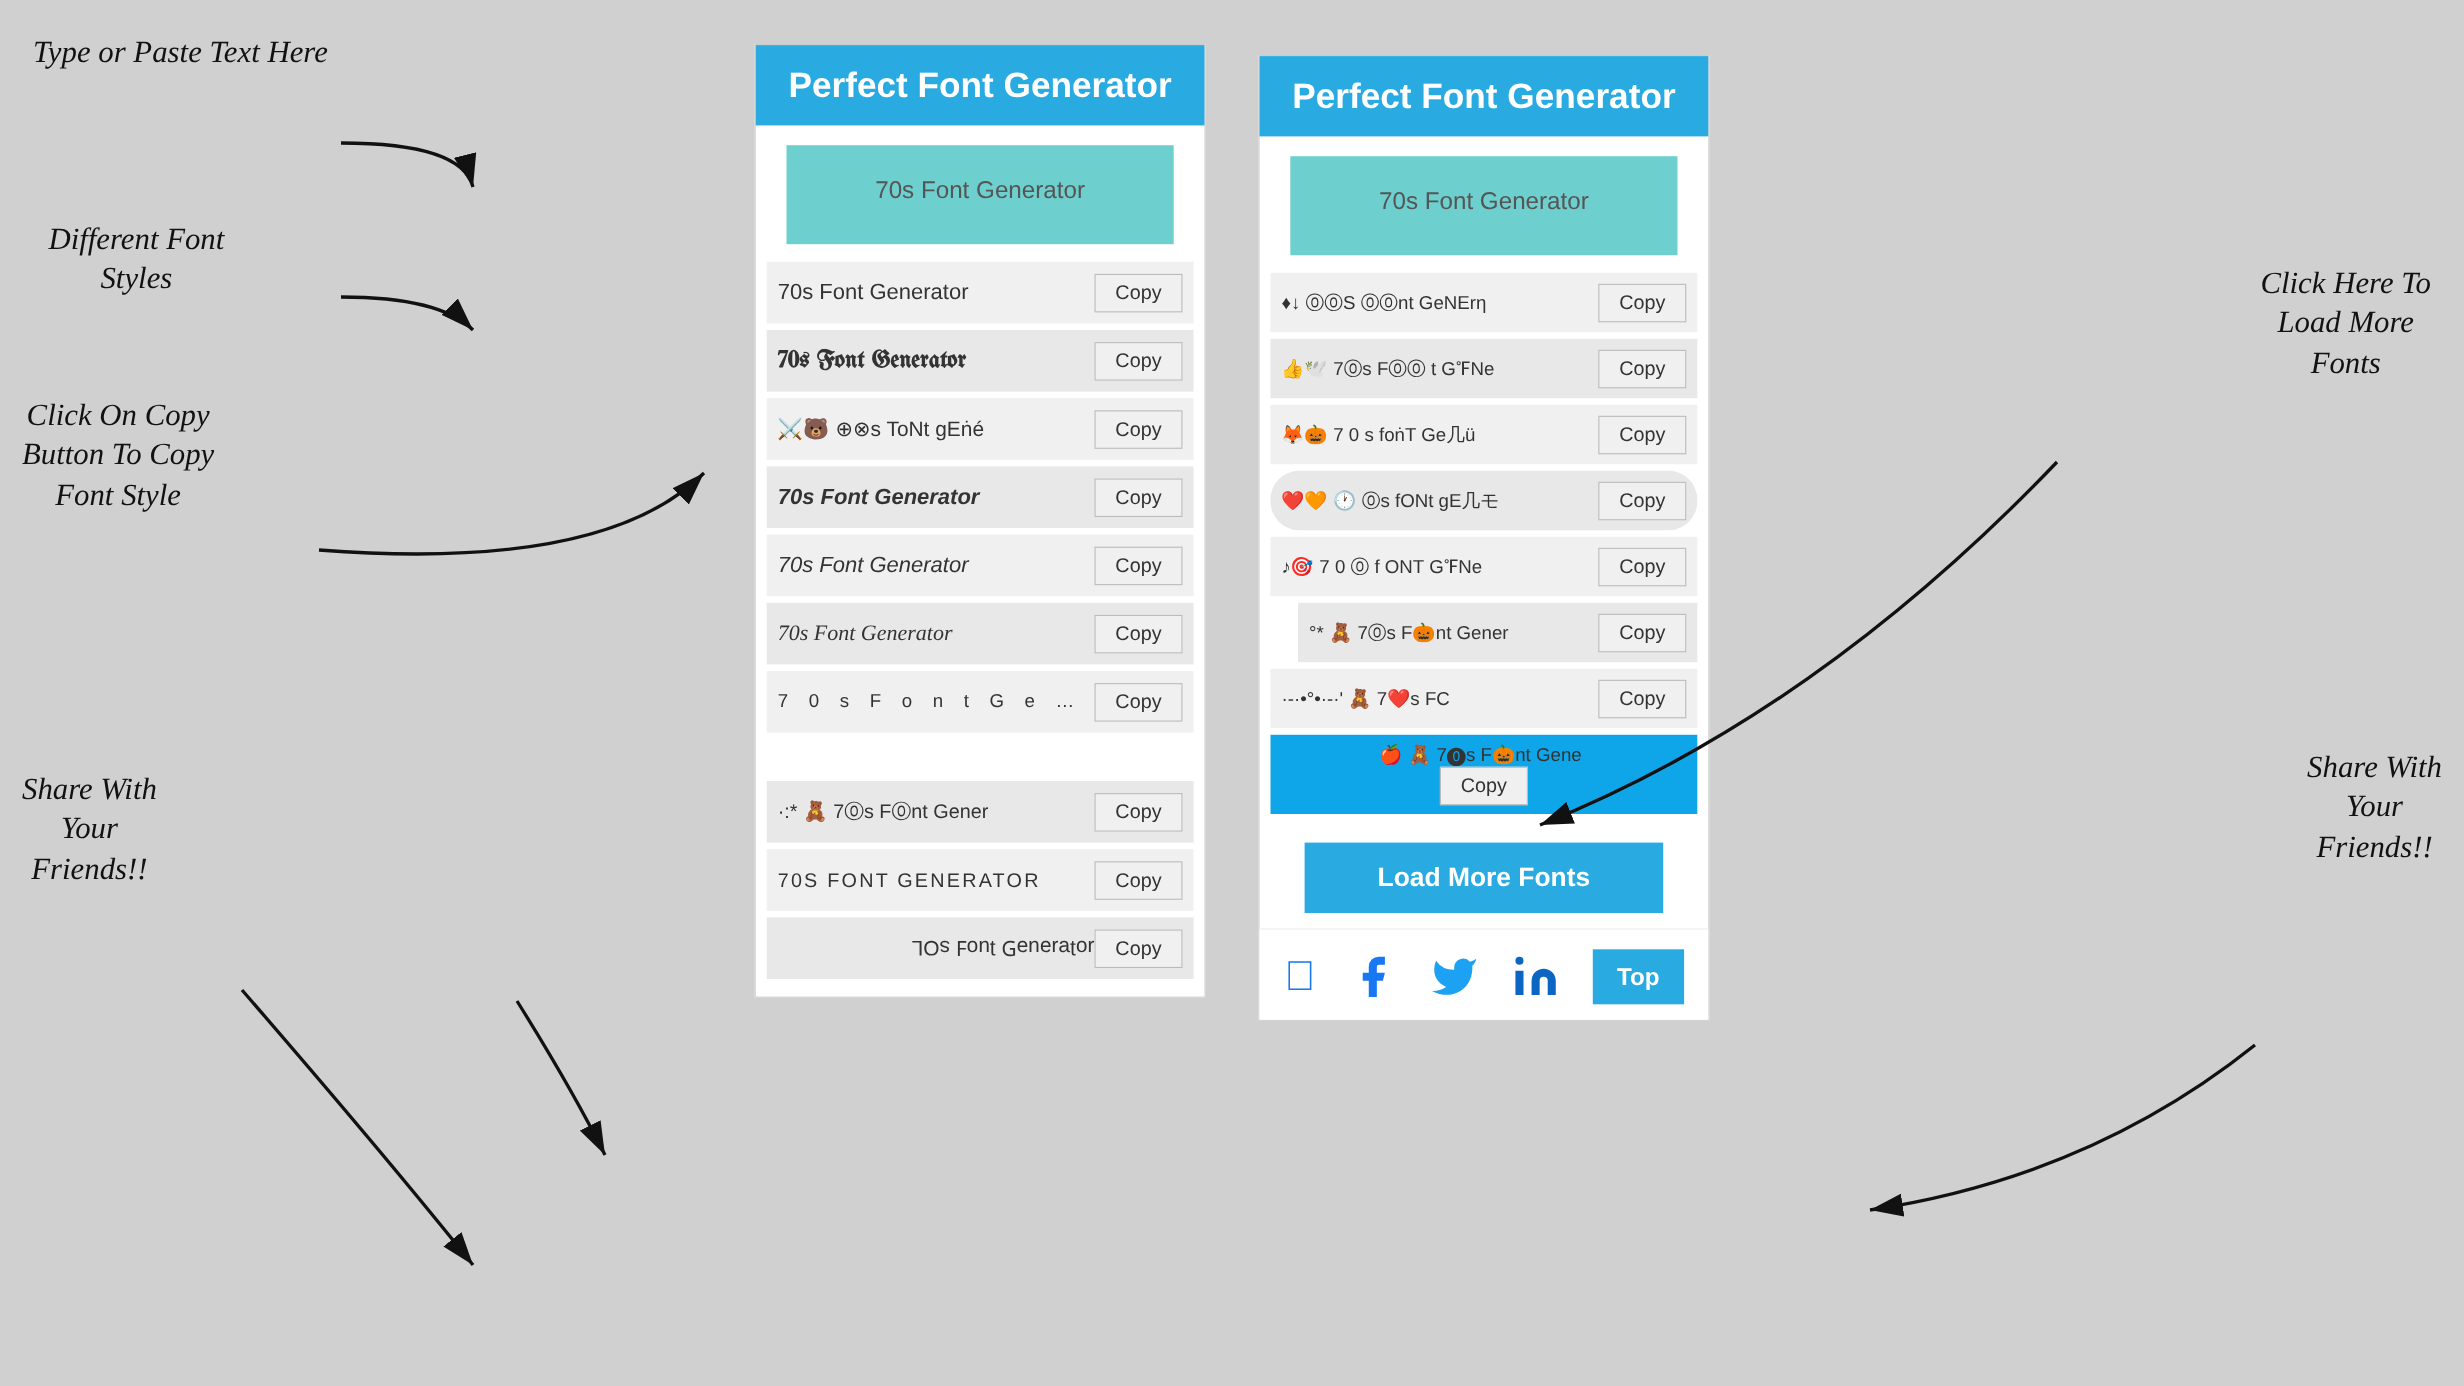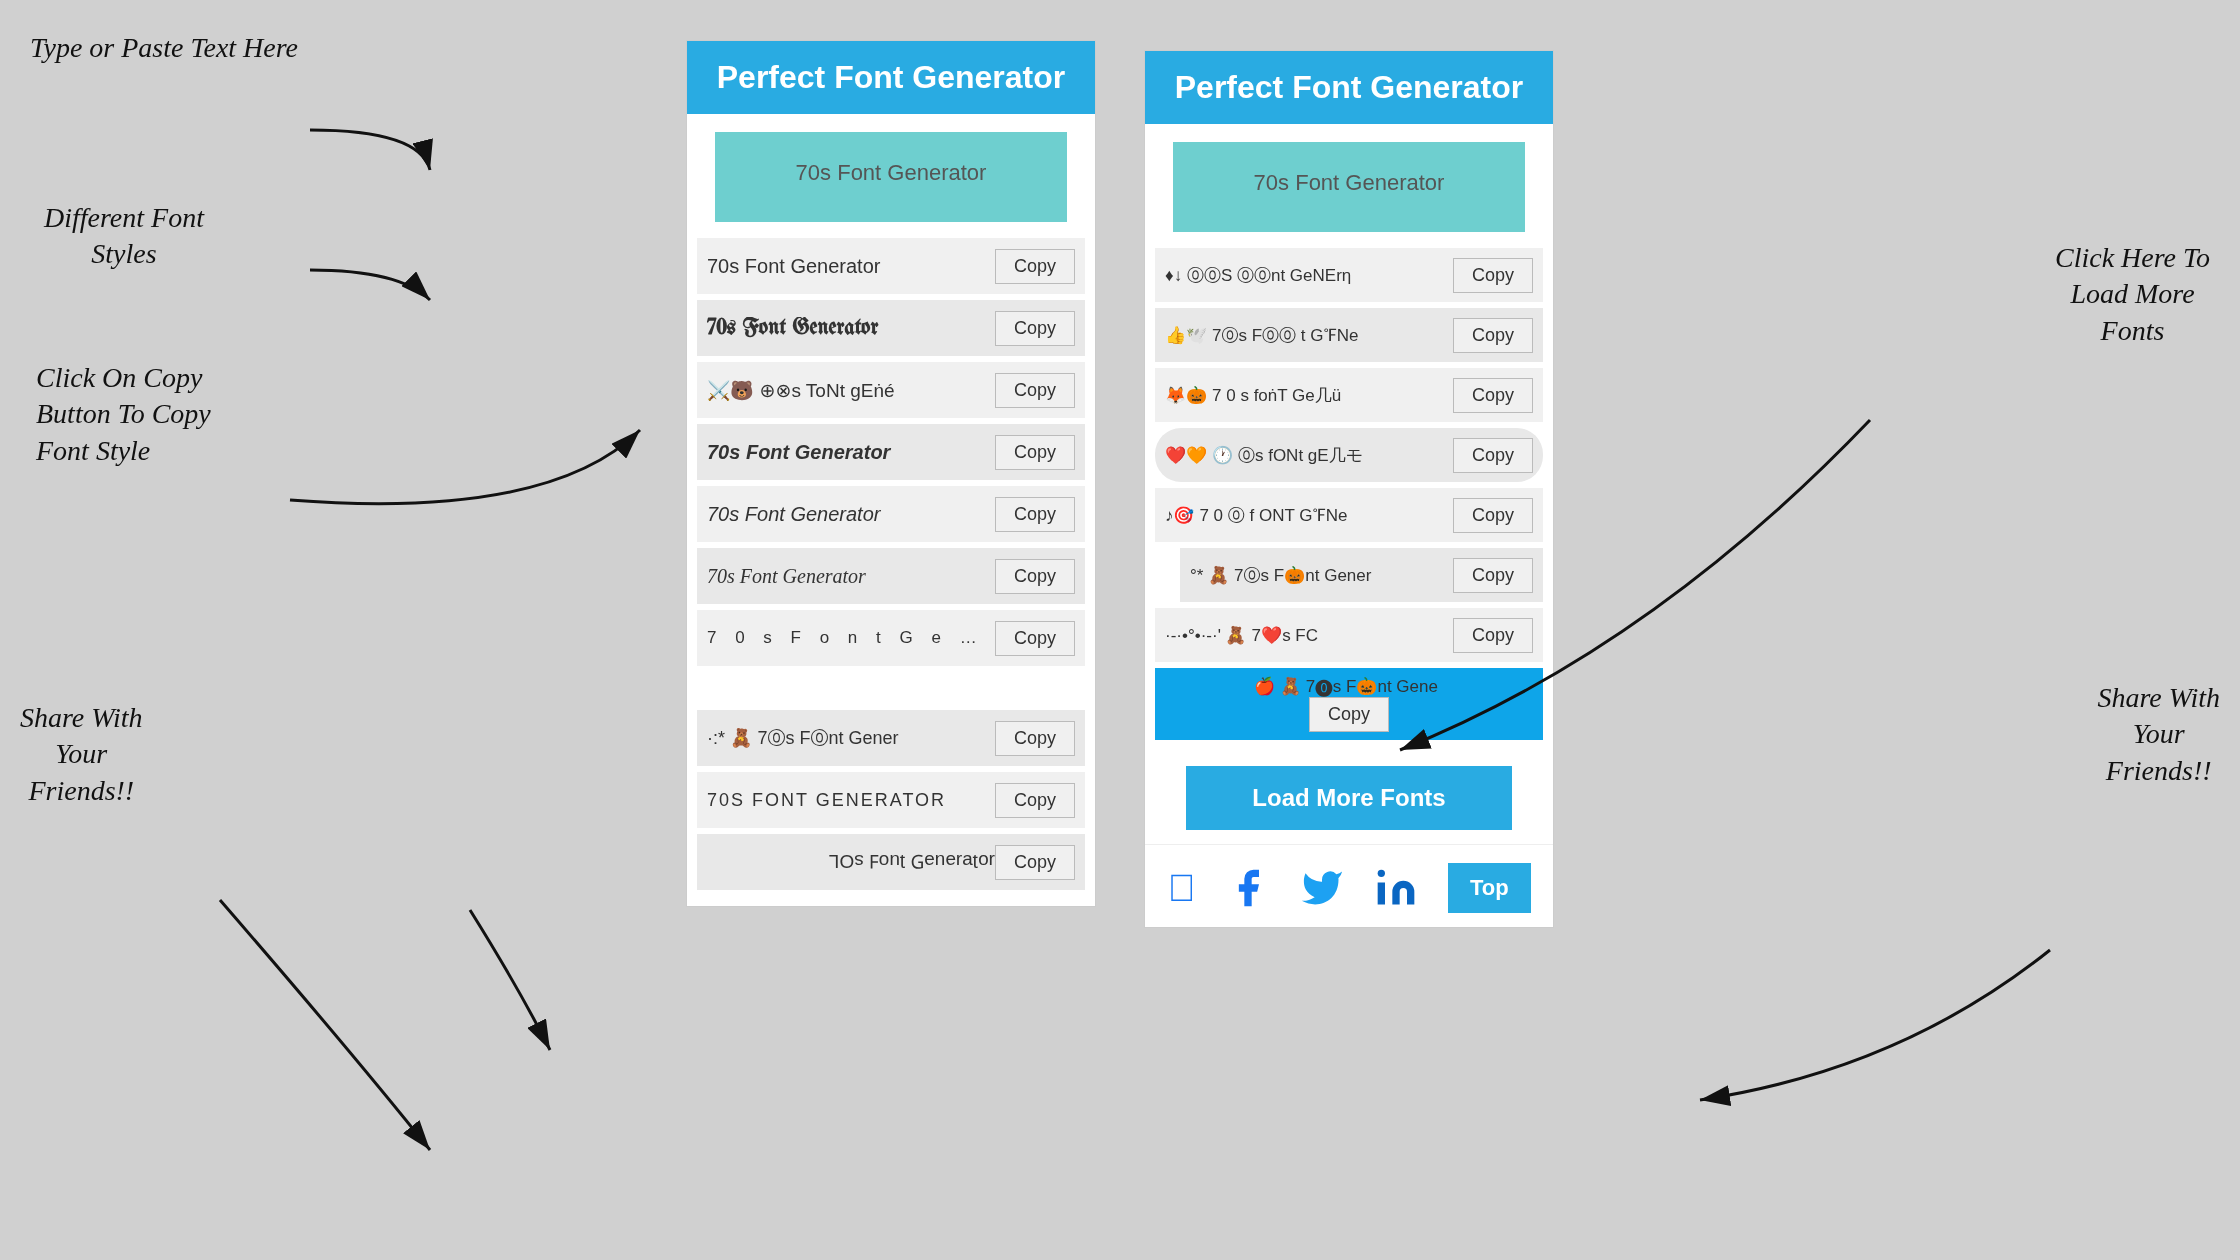--- a/index.html
+++ b/index.html
@@ -38,21 +38,22 @@
     }
 
     .annotation-font-styles {
       top: 200px;
       left: 44px;
       text-align: center;
     }
 
     .annotation-copy-btn {
       top: 360px;
-      left: 36px;
+      left: 20px;
+      text-align: center;
     }
 
     .annotation-share {
       top: 700px;
       left: 20px;
       text-align: center;
     }
 
     .annotation-click-load {
       top: 240px;

